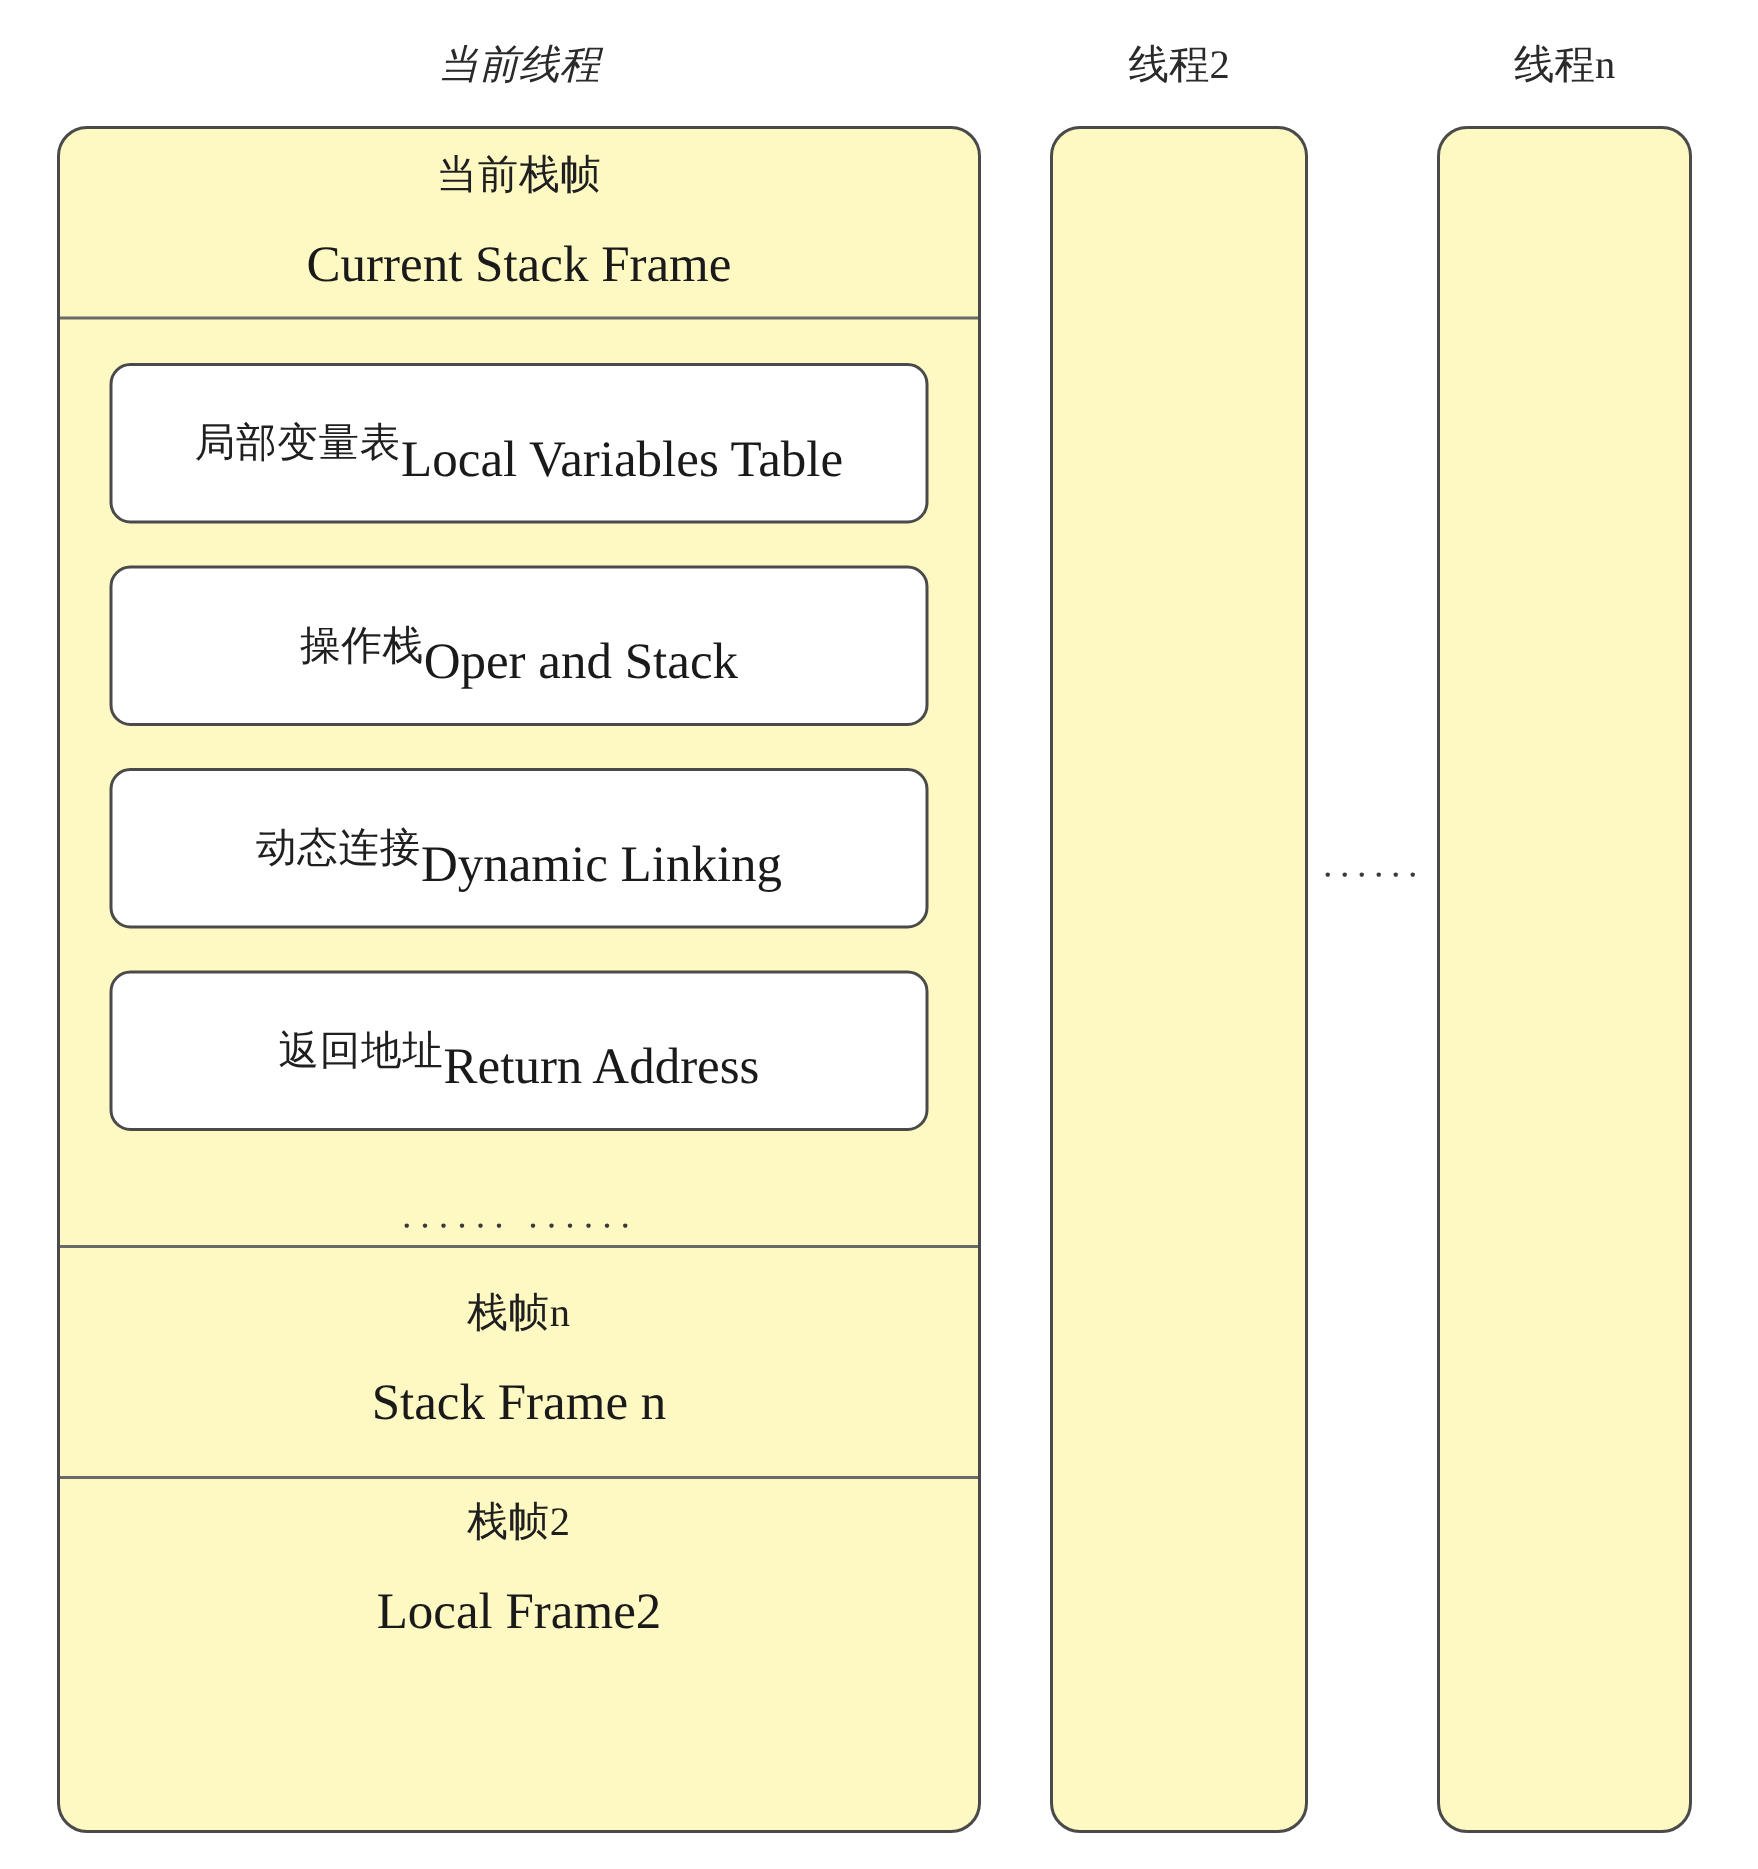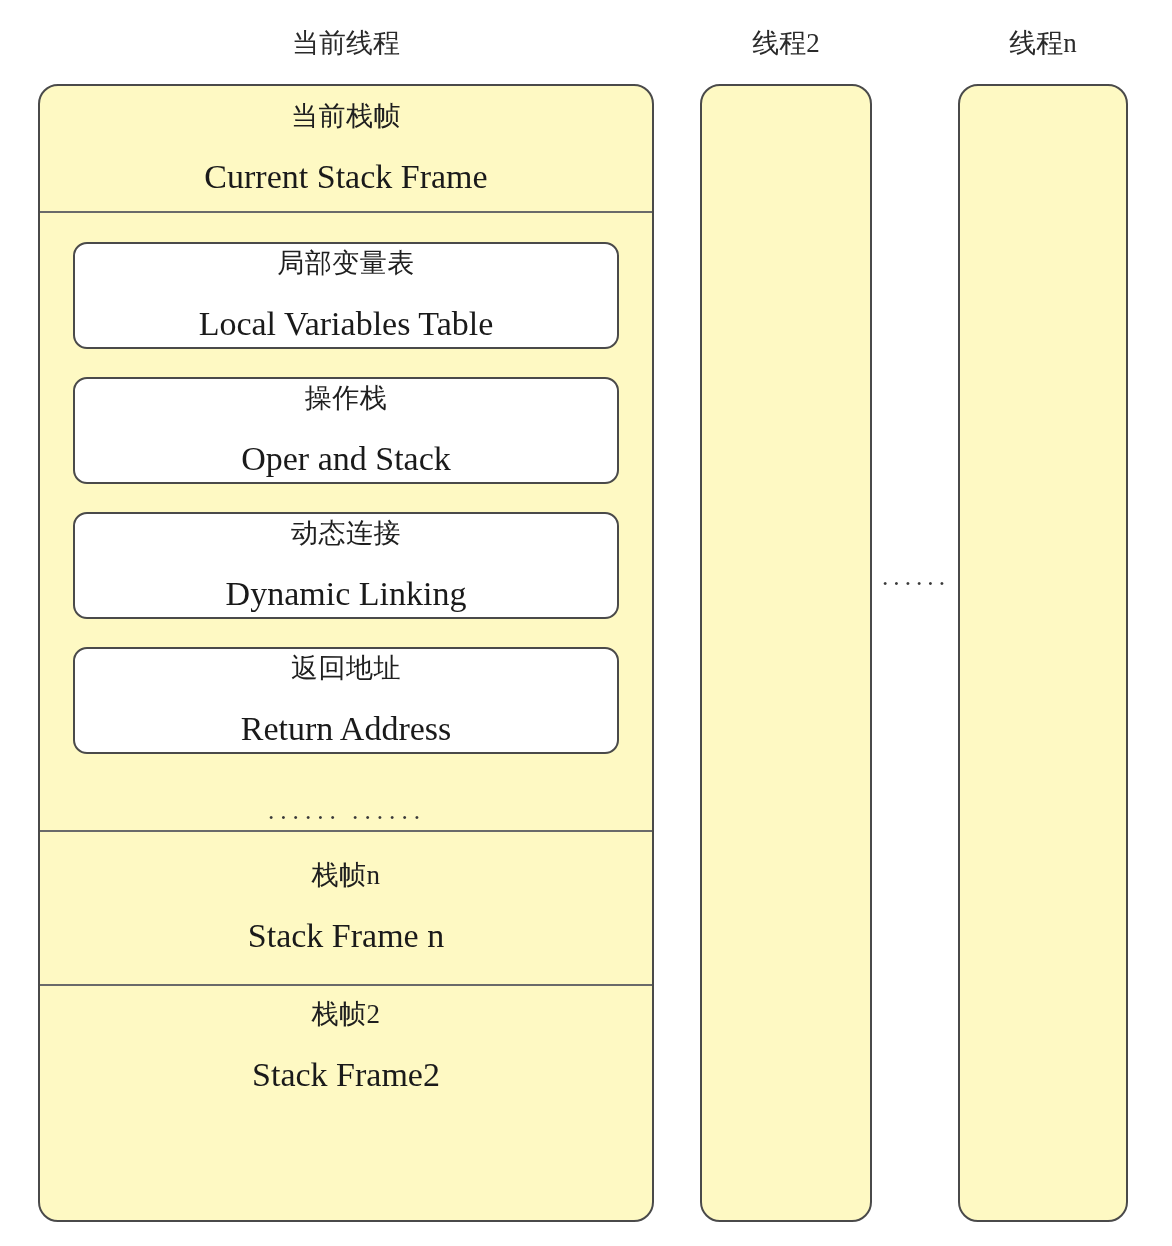--- a/index.html
+++ b/index.html
@@ -25,21 +25,21 @@
 
   
   .col-title {
     position: absolute;
     text-align: center;
     font-size: 27px;
     line-height: 1;
     color: #2a2a2a;
     white-space: nowrap;
   }
-  #title-current { left: 38px;  top: 30px; width: 616px; }
+  #title-current { left: 38px;  top: 30px; width: 616px; font-style: italic; }
   #title-t2      { left: 700px; top: 30px; width: 172px; }
   #title-tn      { left: 958px; top: 30px; width: 170px; }
 
   
   .thread-box {
     position: absolute;
     border: 2px solid #4a4a4a;
     border-radius: 20px;
     background: #fef9c3;
     box-sizing: border-box;
@@ -101,21 +101,21 @@
     gap: 28px;
   }
   .detail-box {
     width: 546px;
     height: 107px;
     box-sizing: border-box;
     border: 2px solid #4a4a4a;
     border-radius: 14px;
     background: #ffffff;
     display: flex;
-    flex-direction: column;
+    flex-direction: row;
     align-items: center;
     justify-content: center;
     text-align: center;
   }
 
   .ellipsis-inner {
     margin-top: 22px;
     font-size: 25px;
     letter-spacing: 4px;
     color: #3a3a3a;
@@ -179,21 +179,21 @@
         </div>
       </div>
 
       <div class="frame-row" id="row-frame-n">
         <div class="label-cn">栈帧n</div>
         <div class="label-en">Stack Frame n</div>
       </div>
 
       <div class="frame-row" id="row-frame-2">
         <div class="label-cn">栈帧2</div>
-        <div class="label-en">Stack Frame2</div>
+        <div class="label-en">Local Frame2</div>
       </div>
 
 
     </div>
   </div>
 
   <div class="thread-box" id="thread-2"></div>
 
   <div id="threads-ellipsis">······</div>
 

